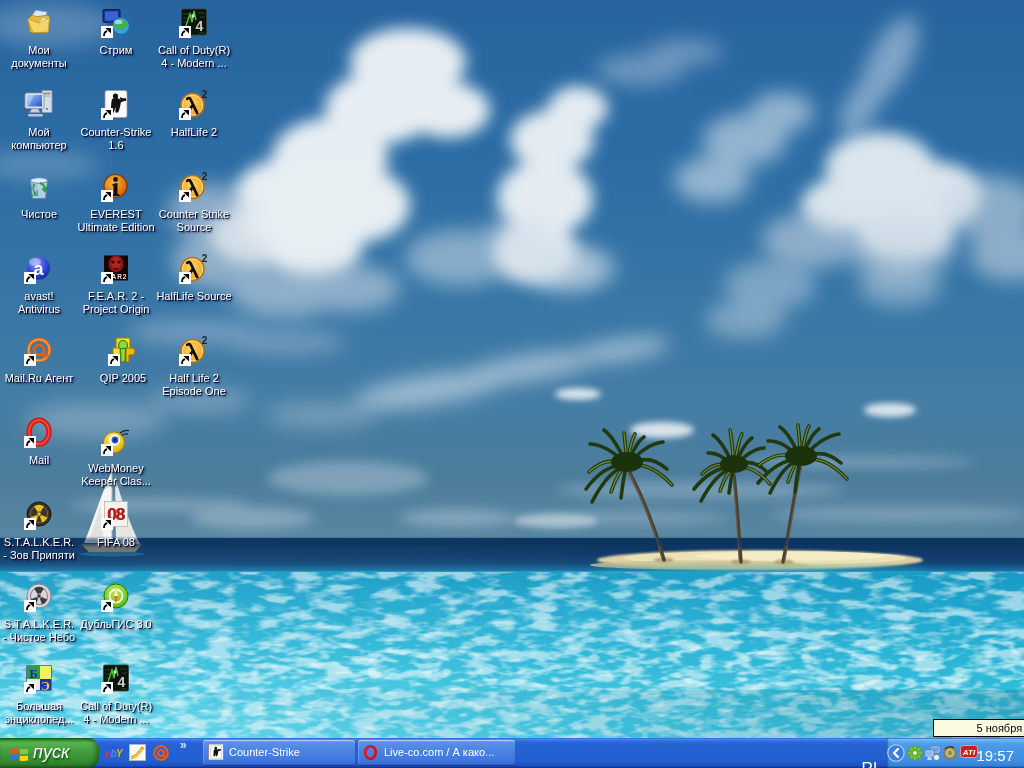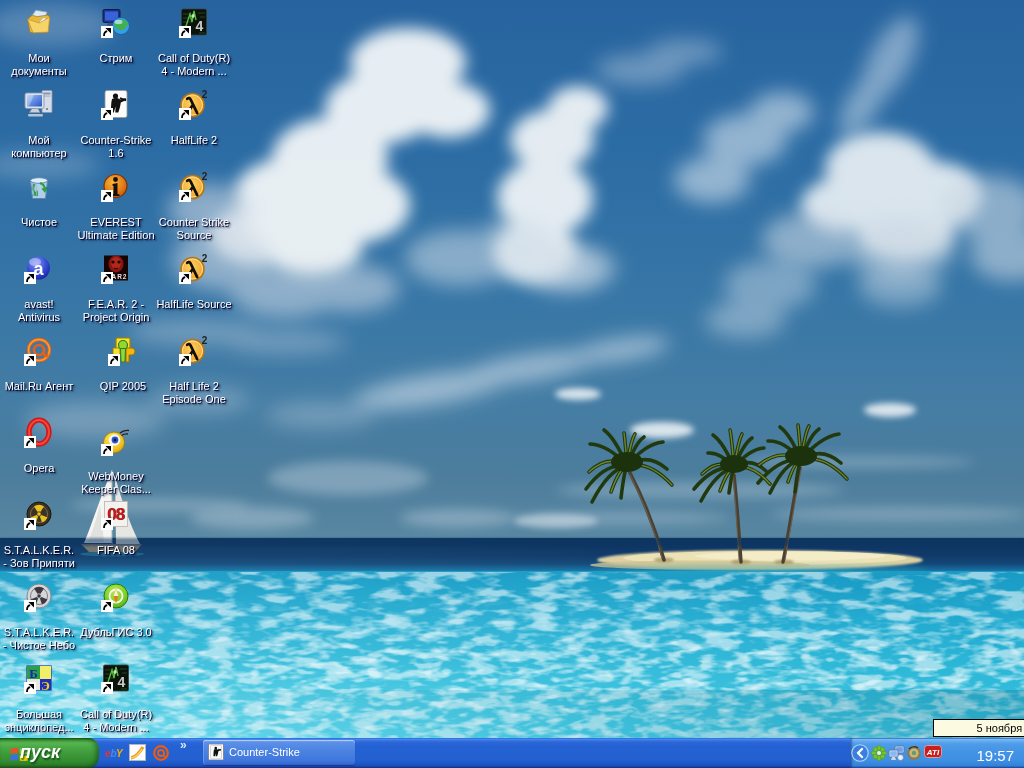--- a/index.html
+++ b/index.html
@@ -1,40 +1,40 @@
 <!DOCTYPE html>
 <html><head>
 <meta charset="utf-8">
 <style>
 html,body{margin:0;padding:0;width:1024px;height:768px;overflow:hidden;
  font-family:"Liberation Sans",sans-serif;}
 #desk{position:absolute;left:0;top:0;width:1024px;height:738px;overflow:hidden;}
 #wall{position:absolute;left:0;top:0;}
 .ic{position:absolute;width:78px;text-align:center;}
 .ic .isvg{display:block;margin:0 auto;width:32px;height:32px;position:relative;}
-.lbl{margin-top:14px;color:#fff;font-size:11px;line-height:13px;
+.lbl{margin-top:6px;color:#fff;font-size:11px;line-height:13px;
  text-shadow:1px 1px 0 rgba(0,0,40,.95),2px 2px 2px rgba(0,0,40,.7);}
 #taskbar{position:absolute;left:0;top:738px;width:1024px;height:30px;
  background:linear-gradient(to bottom,#2a62d8 0%,#4a8af0 4%,#3877e2 8%,#2c66d8 14%,#2461d2 28%,#2360d0 72%,#1e56c8 86%,#1c4ebc 93%,#15358c 98%,#15358c 100%);}
 #start{position:absolute;left:0;top:0;width:99px;height:30px;border-radius:0 11px 11px 0;
  background:linear-gradient(to bottom,#175c17 0%,#3f9c3b 8%,#58b552 16%,#4aa946 30%,#3d9839 55%,#358f31 75%,#2e7f2b 90%,#1d5a1c 100%);
  box-shadow:inset -3px 0 5px rgba(0,40,0,.45);}
 #start .flag{position:absolute;left:9px;top:6px;}
-#start .stxt{position:absolute;left:20px;top:4px;color:#fff;font-size:18px;font-weight:bold;font-style:italic;
+#start .stxt{position:absolute;left:33px;top:4px;color:#fff;font-size:18px;font-weight:normal;font-style:italic;
  text-shadow:1px 2px 2px rgba(0,60,0,.8);}
 .qli{position:absolute;top:7px;}
 .tbtn{position:absolute;top:2px;height:25px;border-radius:3px;
  background:linear-gradient(to bottom,#7da8ef 0%,#5b90e8 10%,#4a82e2 45%,#4076dc 85%,#3567ce 96%,#2e5dc0 100%);
  box-shadow:inset 0 1px 0 rgba(255,255,255,.45),inset 1px 0 0 rgba(255,255,255,.2),0 1px 1px rgba(0,0,60,.3);
  color:#fff;font-size:11px;}
 .tbtn .bic{position:absolute;left:5px;top:4px;}
 .tbtn .btxt{position:absolute;left:26px;top:6px;white-space:nowrap;overflow:hidden;}
 #tray{position:absolute;right:0;top:0;width:138px;height:30px;
  background:linear-gradient(to bottom,#2a62d8 0%,#7fc0f6 4%,#64acf0 10%,#4e9ce8 20%,#4494e6 45%,#3e8ee2 75%,#3582d8 92%,#2060b8 98%,#15358c 100%);
- box-shadow:inset 2px 0 2px rgba(0,20,90,.4);padding-left:36px;}
+ box-shadow:inset 2px 0 2px rgba(0,20,90,.4);}
 #rl{position:absolute;right:142px;top:22px;color:#fff;font-size:16px;text-decoration:underline;}
 #clock{position:absolute;right:10px;top:9px;color:#fff;font-size:15px;}
 .tico{position:absolute;top:7px;}
 #tooltip{position:absolute;left:933px;top:719px;width:87px;height:16px;border:1px solid #000;
  background:#fdfae2;color:#000;font-size:11px;line-height:16px;text-align:center;padding-left:40px;}
 </style>
 </head>
 <body>
 <div id="desk">
 <svg id="wall" width="1024" height="738" viewBox="0 0 1024 738">
@@ -602,21 +602,21 @@
           <use href="#s-lambda"></use>
           <use href="#s-arrow"></use>
         </svg>
         <div class="lbl">Half Life 2<br>Episode One</div>
       </div>
 <div class="ic" style="left:0px;top:416px">
         <svg class="isvg" viewBox="0 0 32 32">
           <use href="#s-opera"></use>
           <use href="#s-arrow"></use>
         </svg>
-        <div class="lbl">Opera</div>
+        <div class="lbl">Mail</div>
       </div>
 <div class="ic" style="left:77px;top:424px">
         <svg class="isvg" viewBox="0 0 32 32">
           <use href="#s-wm"></use>
           <use href="#s-arrow"></use>
         </svg>
         <div class="lbl">WebMoney<br>Keeper Clas...</div>
       </div>
 <div class="ic" style="left:0px;top:498px">
         <svg class="isvg" viewBox="0 0 32 32">
@@ -687,20 +687,27 @@
   <circle cx="9" cy="9" r="3" fill="none" stroke="#e85c14" stroke-width="1.8"></circle>
   <path d="M12,8 l0,3.4 q0,1.8 2,1.4" stroke="#e85c14" stroke-width="1.6" fill="none"></path>
  </svg>
  <div style="position:absolute;left:180px;top:0px;color:#d8e6fa;font-size:12px;font-weight:bold">»</div>
  <div class="tbtn" style="left:203px;width:152px">
   <svg class="bic" width="16" height="16" viewBox="0 0 32 32">
         <rect x="1" y="0" width="30" height="32" fill="#fff" stroke="#777" stroke-width="1.5"></rect>
         <use href="#s-cs"></use>
       </svg>
   <div class="btxt">Counter-Strike</div>
+ </div>
+ <div class="tbtn" style="left:358px;width:157px">
+  <svg class="bic" width="15" height="15" viewBox="0 0 32 32" style="top:5px">
+        <ellipse cx="16" cy="16" rx="11" ry="13" fill="none" stroke="#cc1414" stroke-width="6"></ellipse>
+        <ellipse cx="15" cy="15" rx="9" ry="11" fill="none" stroke="#e84848" stroke-width="1.5"></ellipse>
+      </svg>
+  <div class="btxt">Live-co.com / А како...</div>
  </div>
  <div id="rl">RL</div>
  <div id="tray">
   <svg class="tico" style="left:1px;top:6px" width="18" height="18" viewBox="0 0 18 18">
    <circle cx="9" cy="9" r="8.2" fill="#3a7ee0"></circle>
    <circle cx="9" cy="9" r="8.2" fill="none" stroke="#bcd6f8" stroke-width="1.1"></circle>
    <path d="M11,5 L7,9 L11,13" stroke="#fff" stroke-width="2.4" fill="none" stroke-linecap="round" stroke-linejoin="round"></path>
   </svg>
   <svg class="tico" style="left:21px" width="16" height="16" viewBox="0 0 16 16">
    <g fill="#78c428" stroke="#4a9a10" stroke-width="0.5">

